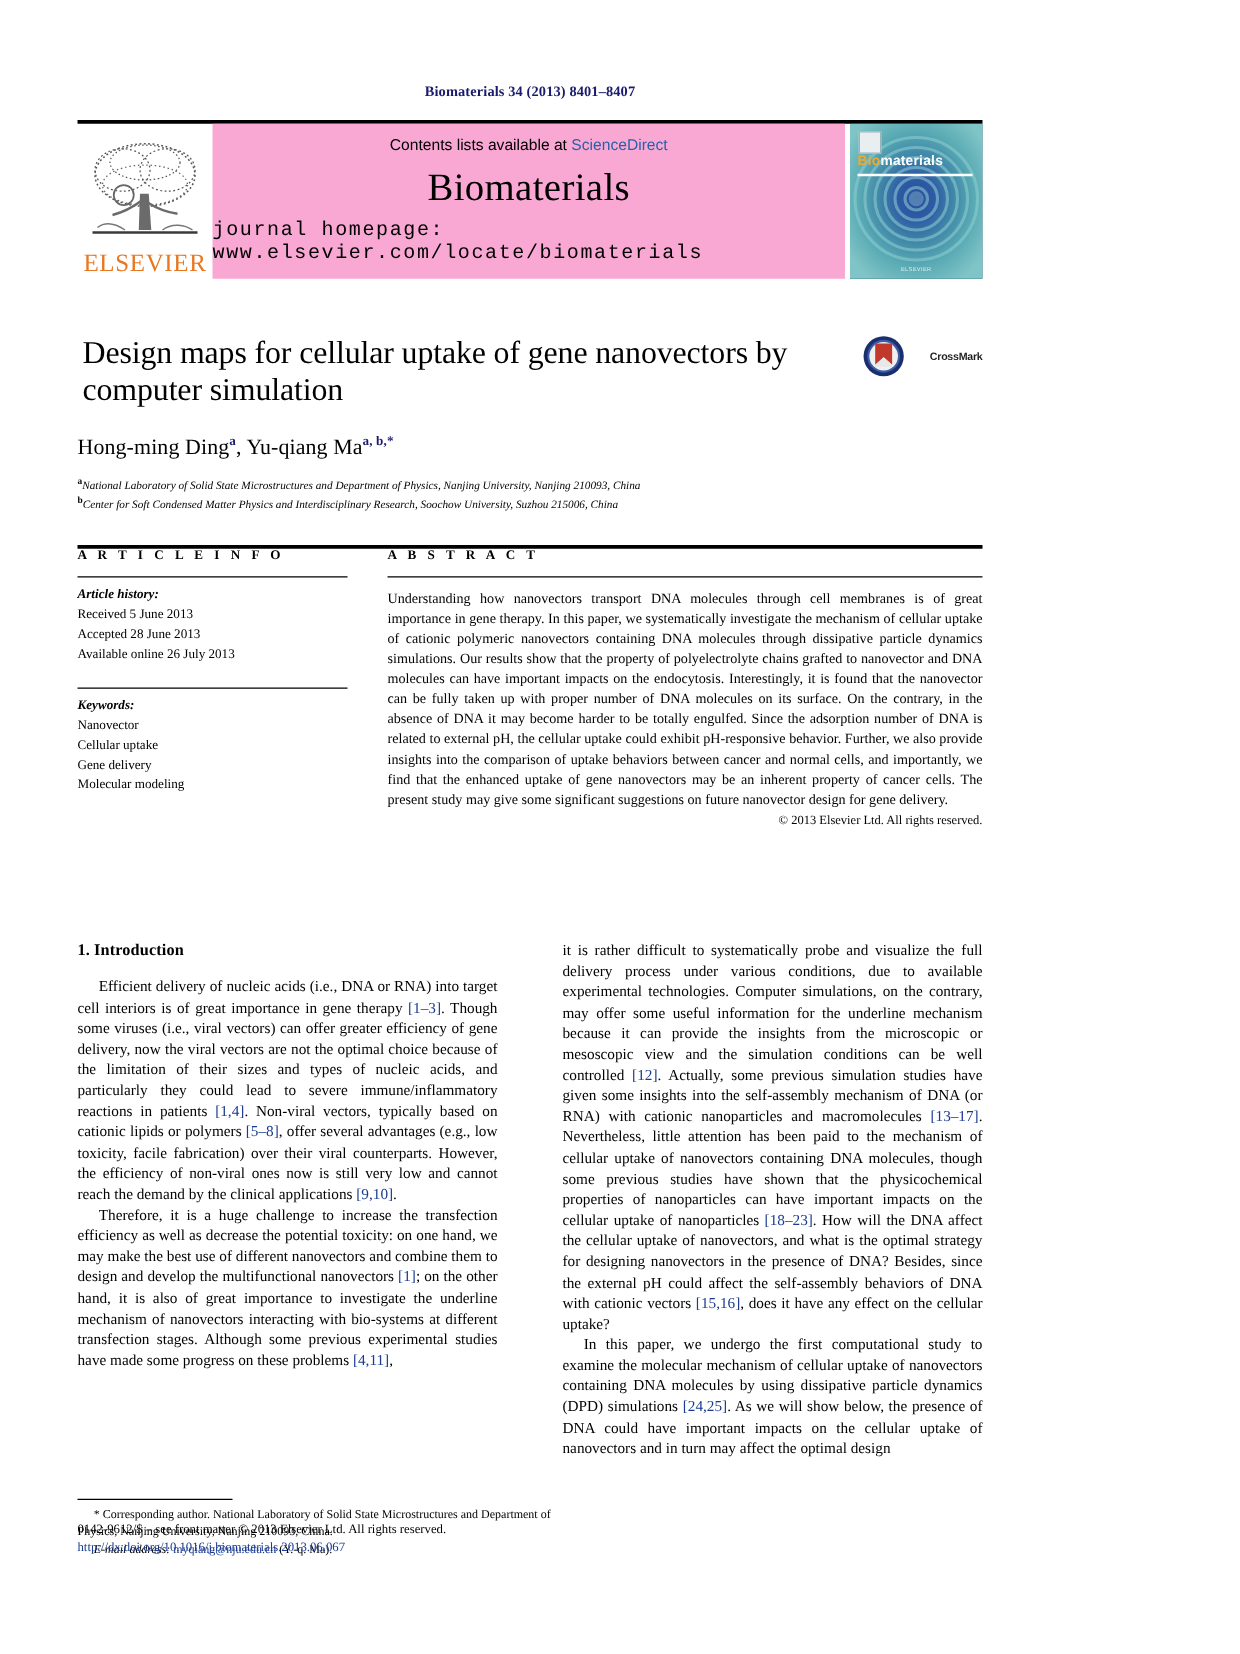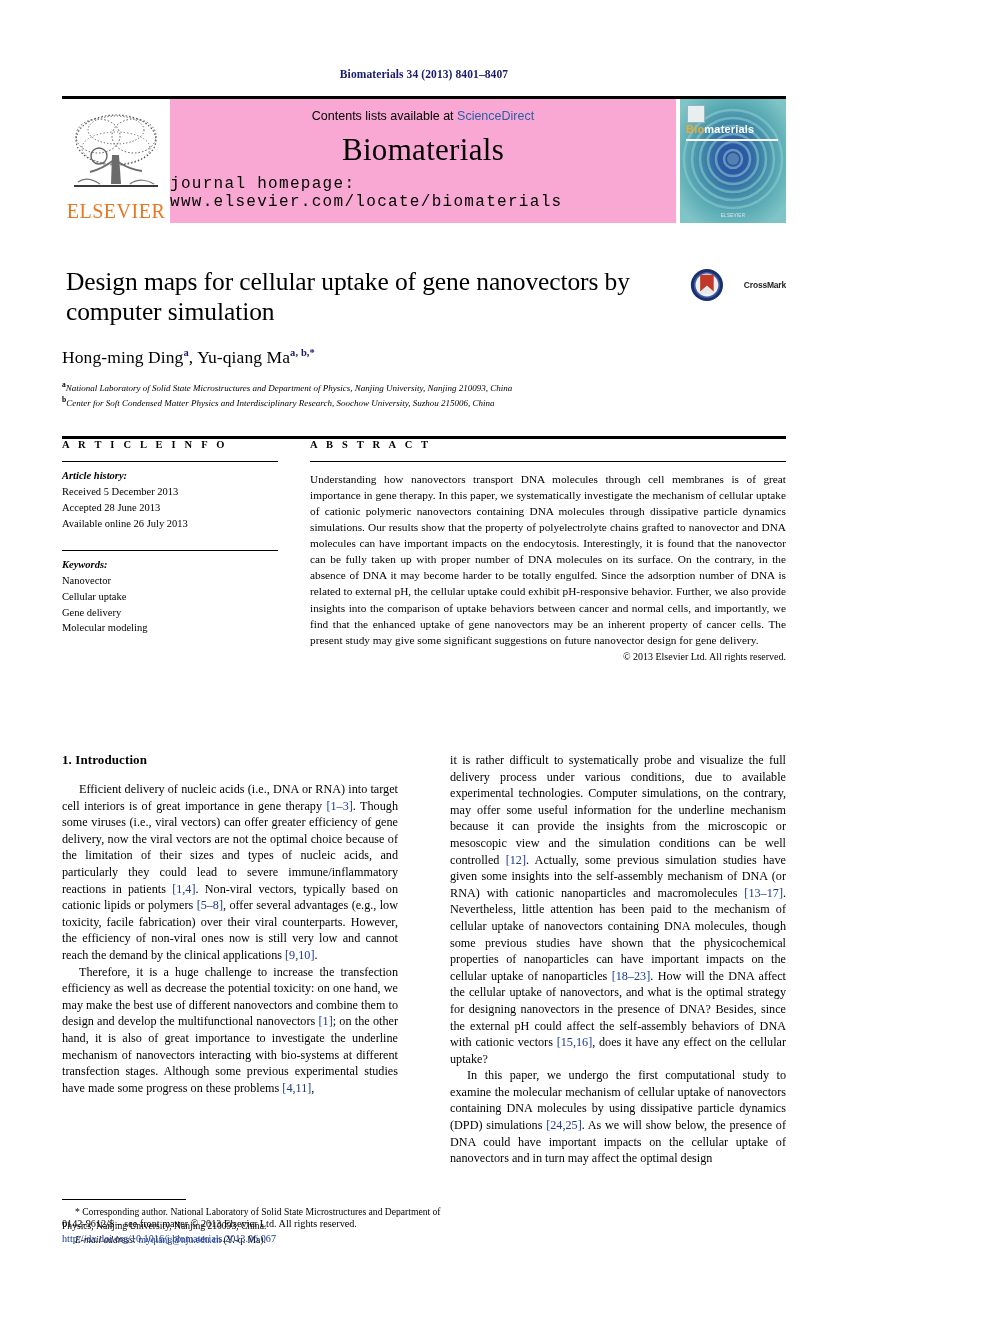--- a/index.html
+++ b/index.html
@@ -359,21 +359,21 @@
     </div>
   </div>
 
   <div class="info-abstract">
 
     <div class="col-info">
       <div class="sec-head">A R T I C L E   I N F O</div>
       <div class="thin-rule"></div>
       <div class="info-group">
         <div class="lead">Article history:</div>
-        <div>Received 5 December 2013</div>
+        <div>Received 5 June 2013</div>
         <div>Accepted 28 June 2013</div>
         <div>Available online 26 July 2013</div>
       </div>
       <div class="info-group second">
         <div class="thin-rule" style="margin-bottom:6px"></div>
         <div class="lead">Keywords:</div>
         <div>Nanovector</div>
         <div>Cellular uptake</div>
         <div>Gene delivery</div>
         <div>Molecular modeling</div>

